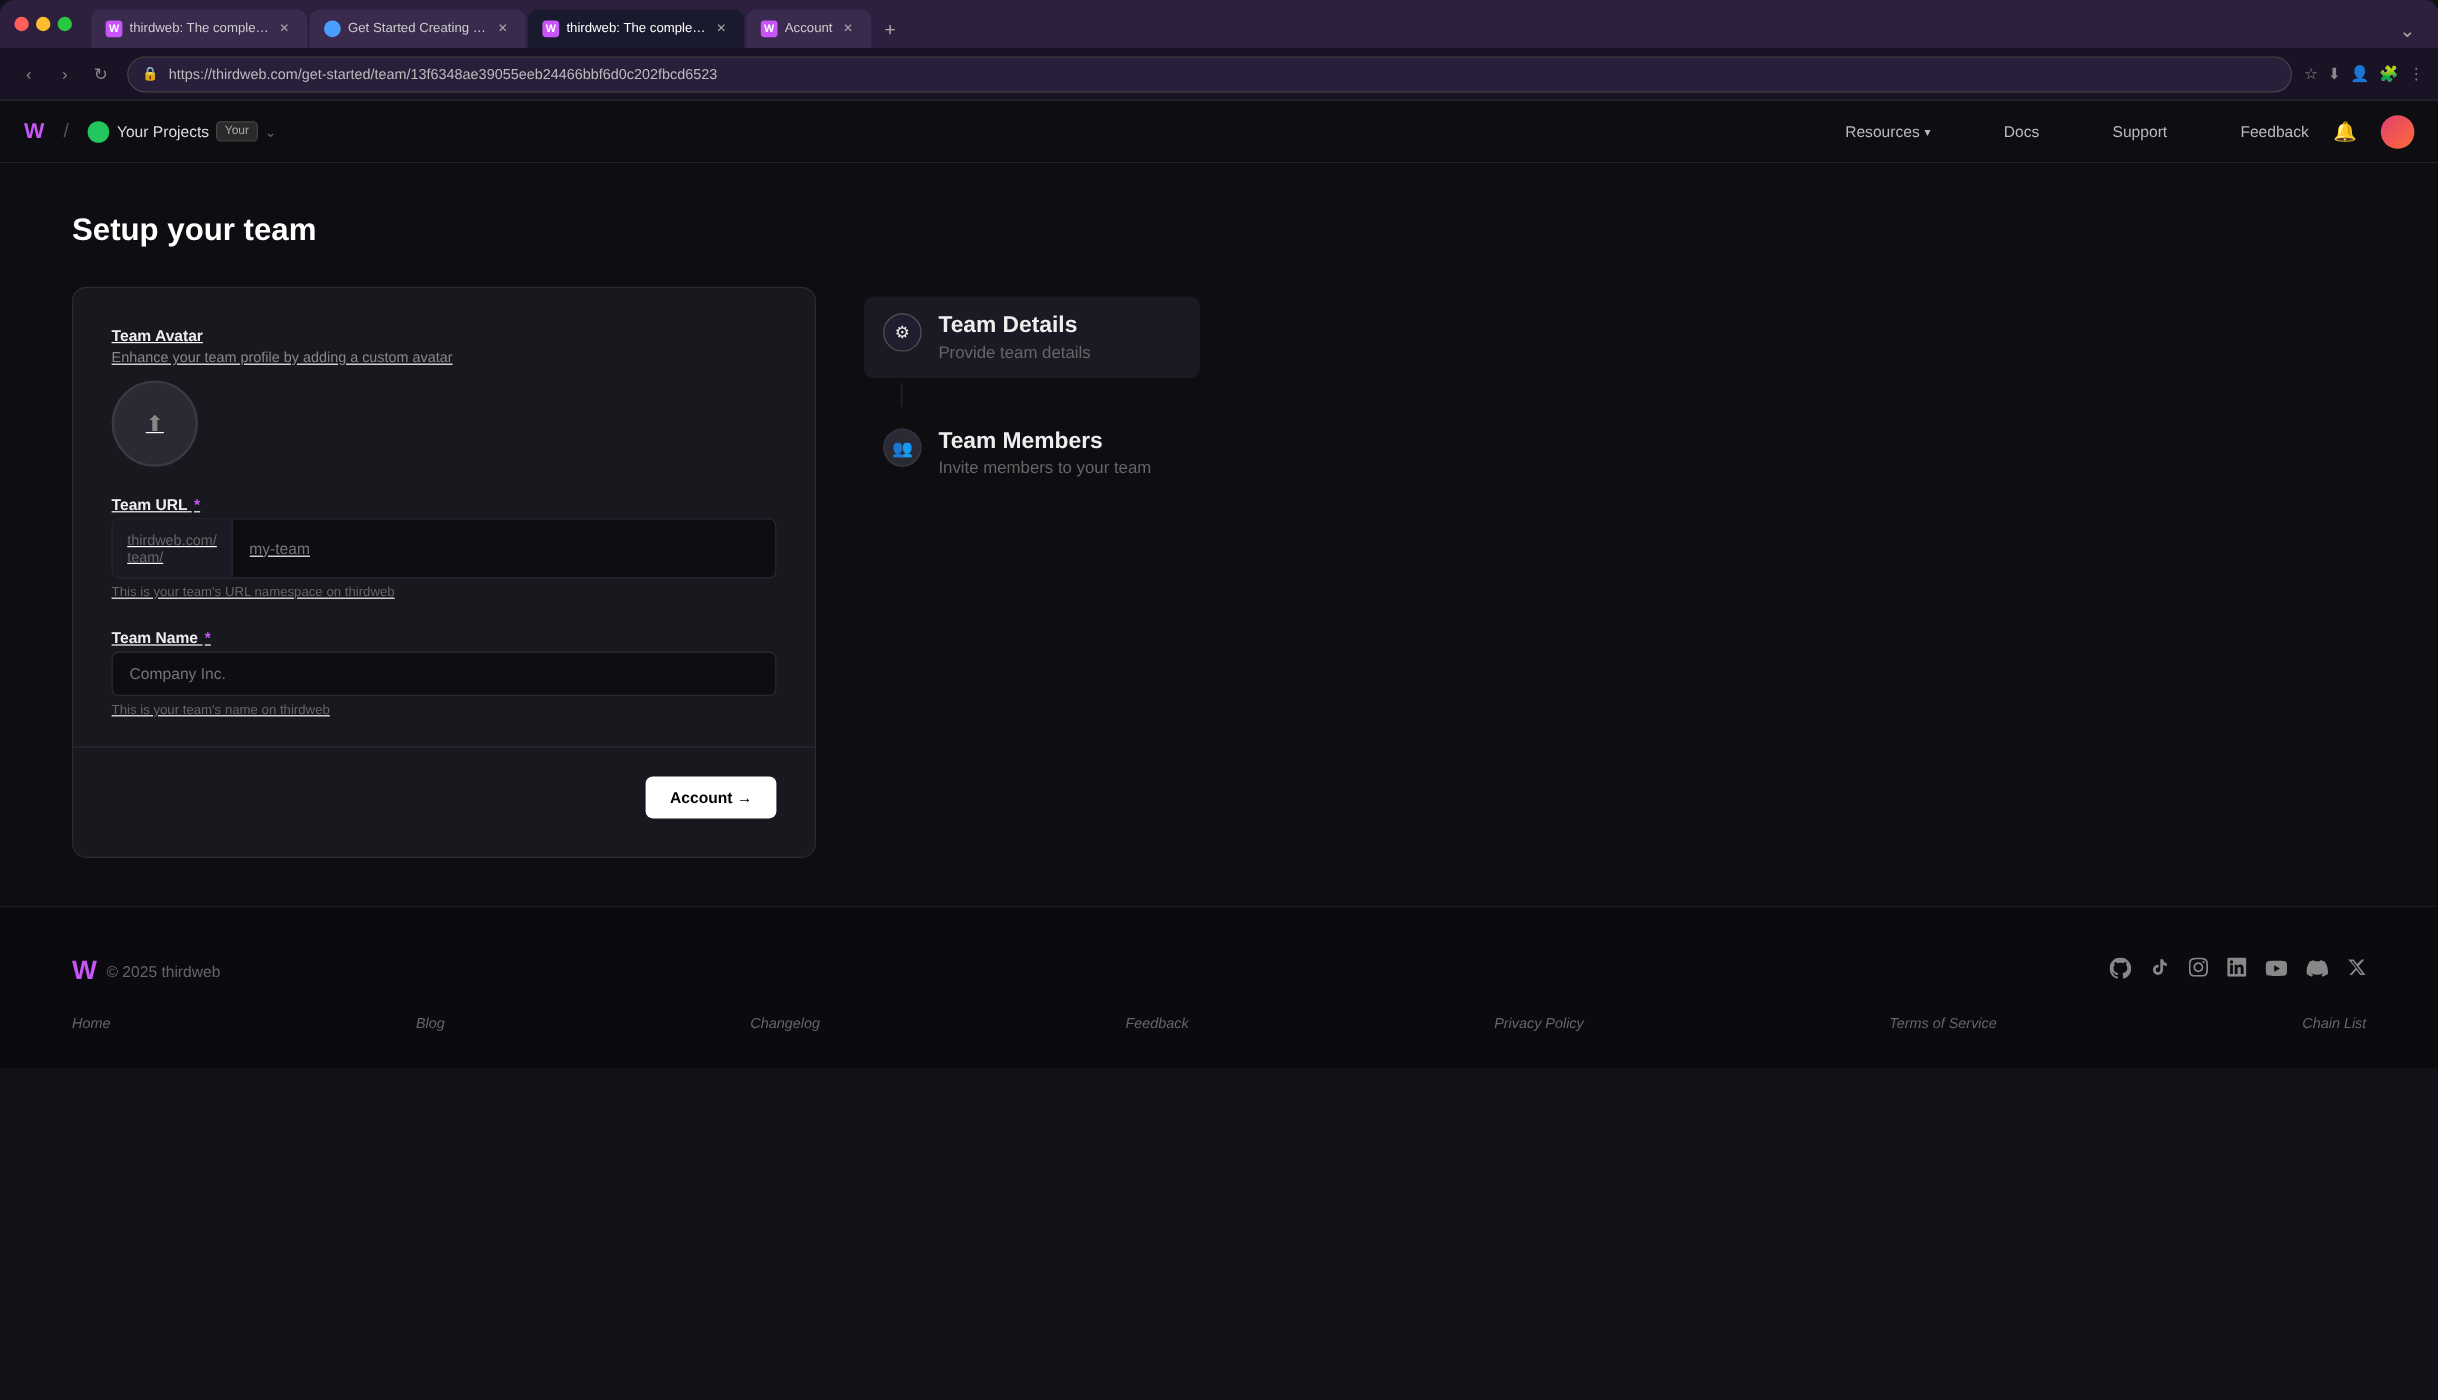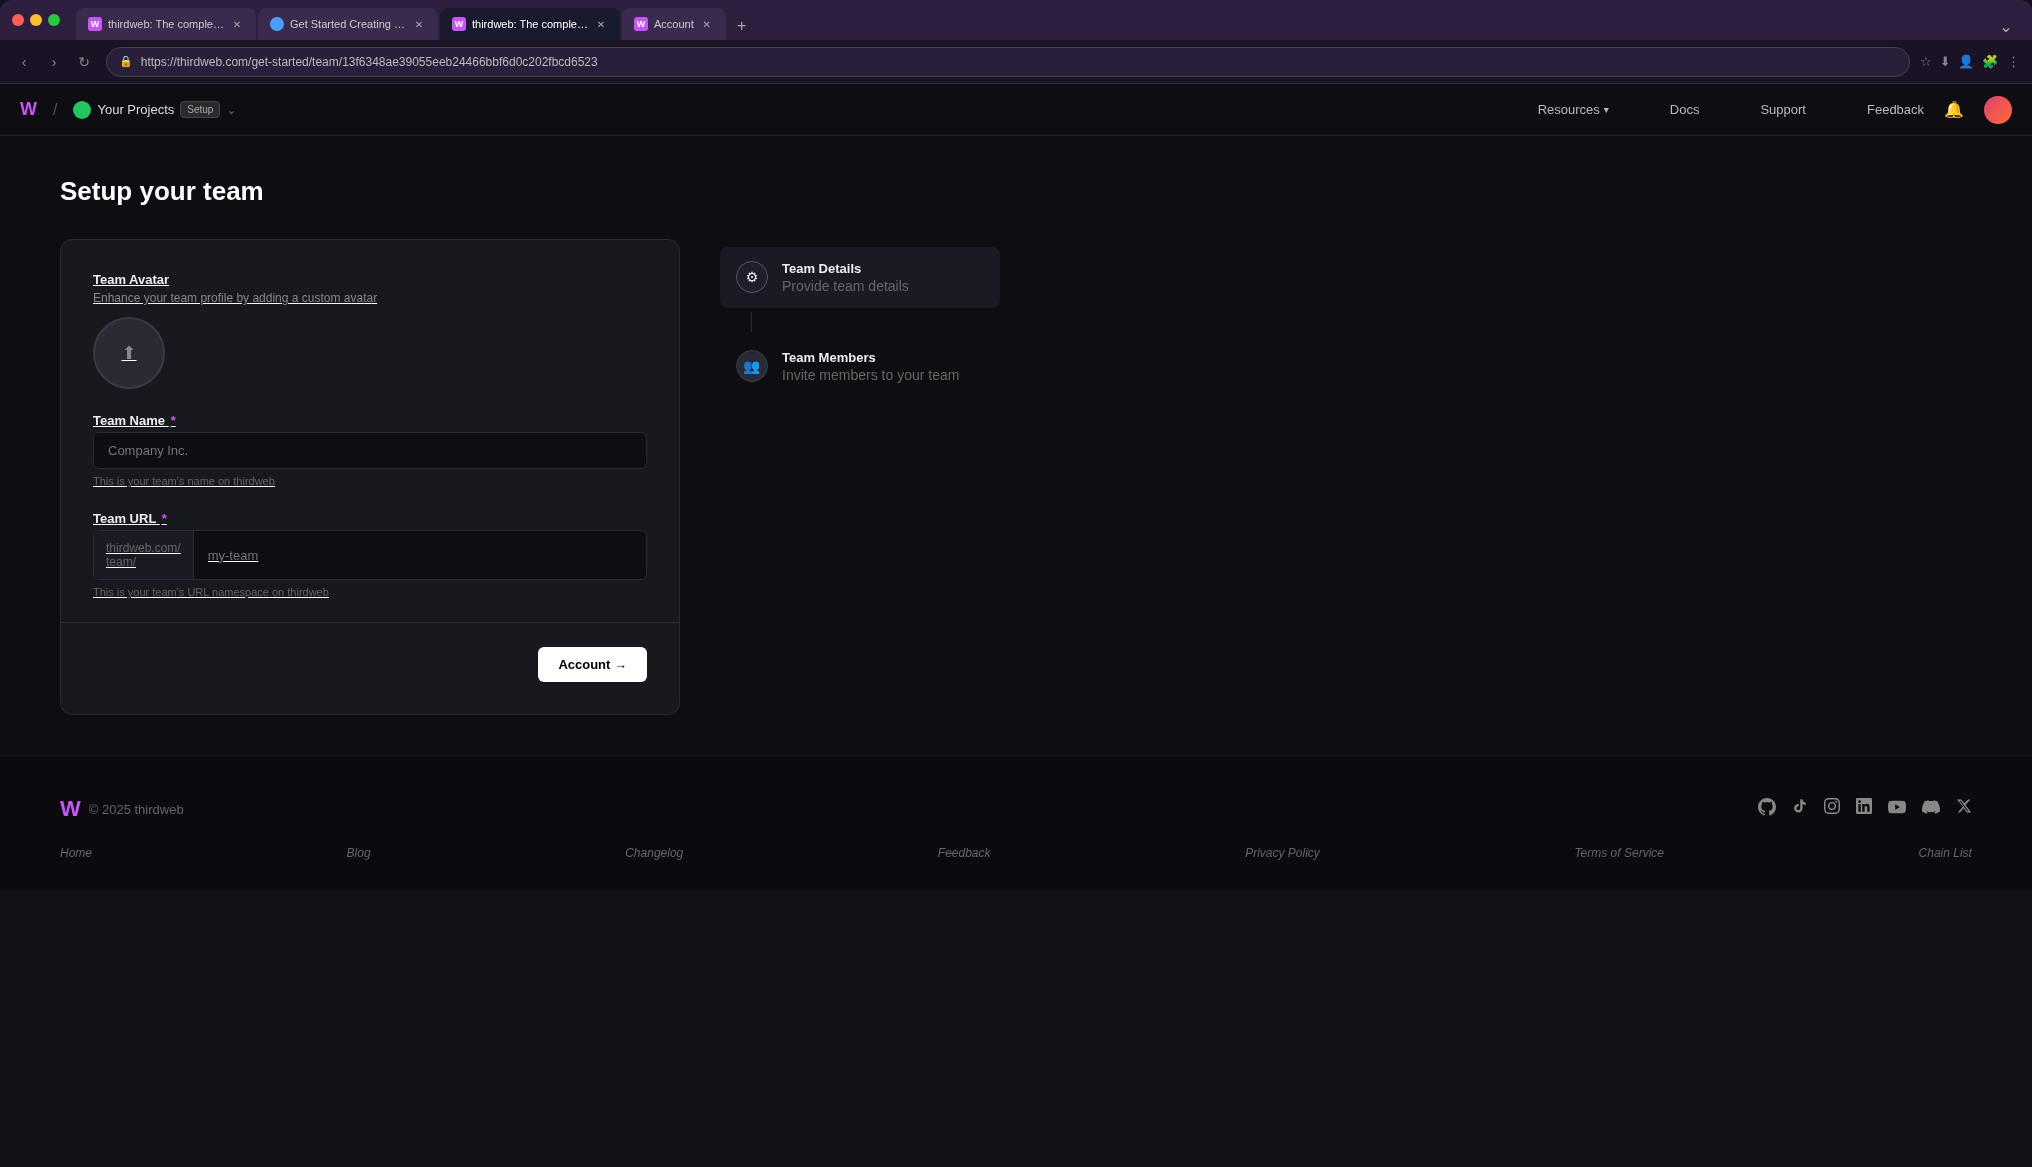--- a/index.html
+++ b/index.html
@@ -434,21 +434,21 @@
 
     .step-icon.active-icon {
       background: #1e1e2e;
       border-color: #555;
       color: #eee;
     }
 
     .step-text { flex: 1; }
 
     .step-title {
-      font-size: 13px;
+      font-size: 19px;
       font-weight: 600;
       color: #eee;
       margin-bottom: 2px;
     }
 
     .step-desc {
       font-size: 14px;
       color: #666;
     }
 
@@ -586,21 +586,21 @@
     <div class="app-header">
       <div class="logo">
         <span style="font-size:18px;font-weight:900;color:#c855f7;">W</span>
       </div>
 
       <span class="breadcrumb-sep">/</span>
 
       <div class="breadcrumb-item">
         <div class="breadcrumb-dot"></div>
         <span>Your Projects</span>
-        <span class="badge-free">Setup</span>
+        <span class="badge-free">Your</span>
         <span class="chevron-icon">⌄</span>
       </div>
 
       <div class="header-nav">
         <div class="header-nav-item">
           <span>Resources</span>
           <span style="font-size:10px;">▾</span>
         </div>
         <div class="header-nav-item">
           <span>Docs</span>
@@ -622,41 +622,41 @@
       <div class="setup-layout">
 
         <div class="form-card">
 
           <div class="field-section">
             <div class="field-label">Team Avatar</div>
             <div class="field-description">Enhance your team profile by adding a custom avatar</div>
             <div class="avatar-upload">
               <span style="font-size:18px;">⬆</span>
             </div>
-          </div>
-
-          <div class="field-section">
-            <div class="field-label">
-              <span>Team Name</span>
-              <span class="required-star">*</span>
-            </div>
-            <input class="text-input" type="text" placeholder="Company Inc." style="">
-            <div class="helper-text">This is your team's name on thirdweb</div>
           </div>
 
           <div class="field-section">
             <div class="field-label">
               <span>Team URL</span>
               <span class="required-star">*</span>
             </div>
             <div class="url-field-group">
               <div class="url-prefix">thirdweb.com/<br>team/</div>
               <input class="url-input" type="text" placeholder="my-team" style="">
             </div>
             <div class="helper-text">This is your team's URL namespace on thirdweb</div>
+          </div>
+
+          <div class="field-section">
+            <div class="field-label">
+              <span>Team Name</span>
+              <span class="required-star">*</span>
+            </div>
+            <input class="text-input" type="text" placeholder="Company Inc." style="">
+            <div class="helper-text">This is your team's name on thirdweb</div>
           </div>
 
           <hr class="divider-line">
 
           <div class="form-footer">
             <button class="continue-btn">
               <span>Account →</span>
             </button>
           </div>
         </div>

